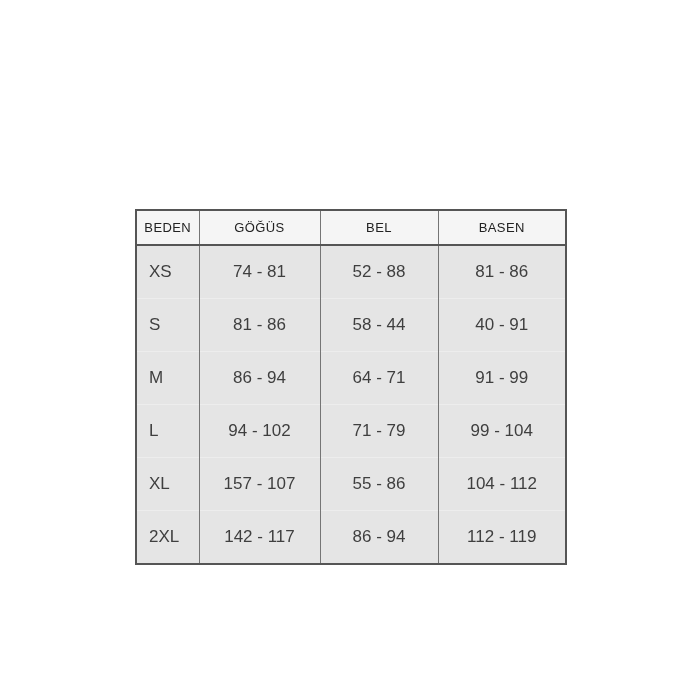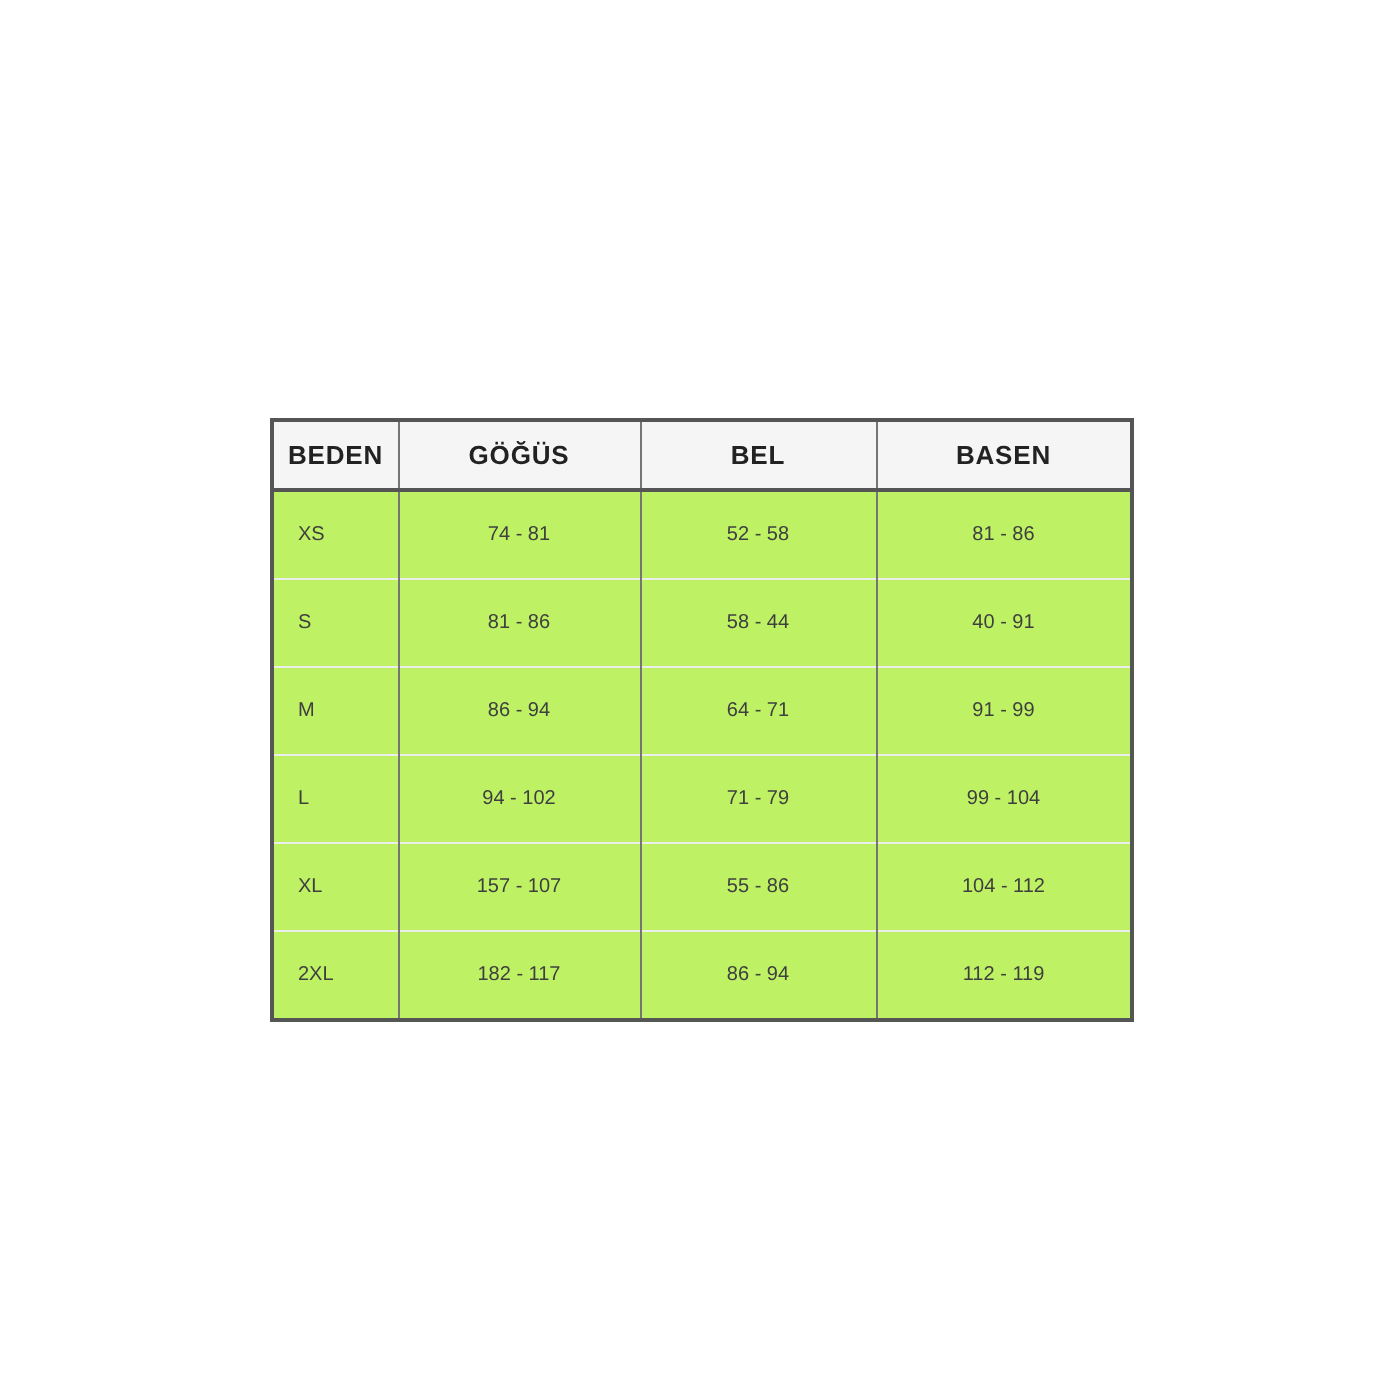--- a/index.html
+++ b/index.html
@@ -34,43 +34,43 @@
   table.size-chart col.c3 { width: 118px; }
   table.size-chart col.c4 { width: 128px; }
 
   table.size-chart thead tr {
     height: 35px;
   }
   table.size-chart thead th {
     background: #f5f5f5;
     color: #222222;
     font-size: 13px;
-    font-weight: bold;
+    font-weight: normal;
     letter-spacing: 0.4px;
     text-align: center;
     border-left: 1px solid #757575;
     border-right: 1px solid #757575;
     border-bottom: 2px solid #555555;
     padding: 0;
   }
   table.size-chart thead th.col-size {
     text-align: center;
   }
   table.size-chart tbody tr {
     height: 36px;
   }
   table.size-chart tbody td {
     color: #3f3f3f;
-    font-size: 10px;
+    font-size: 17px;
     text-align: center;
     border-left: 1px solid #757575;
     border-right: 1px solid #757575;
     border-top: 1px solid #ededed;
     padding: 16px;
-    background: #bef264;
+    background: #e5e5e5;
   }
   table.size-chart tbody tr:first-child td {
     border-top: none;
   }
   table.size-chart tbody td.cell-size {
     text-align: left;
     padding-left: 12px;
   }
 </style>
 </head>
@@ -89,21 +89,21 @@
         <th class="col-size">BEDEN</th>
         <th>GÖĞÜS</th>
         <th>BEL</th>
         <th>BASEN</th>
       </tr>
     </thead>
     <tbody>
       <tr>
         <td class="cell-size">XS</td>
         <td>74 - 81</td>
-        <td>52 - 58</td>
+        <td>52 - 88</td>
         <td>81 - 86</td>
       </tr>
       <tr>
         <td class="cell-size">S</td>
         <td>81 - 86</td>
         <td>58 - 44</td>
         <td>40 - 91</td>
       </tr>
       <tr>
         <td class="cell-size">M</td>
@@ -118,19 +118,19 @@
         <td>99 - 104</td>
       </tr>
       <tr>
         <td class="cell-size">XL</td>
         <td>157 - 107</td>
         <td>55 - 86</td>
         <td>104 - 112</td>
       </tr>
       <tr>
         <td class="cell-size">2XL</td>
-        <td>182 - 117</td>
+        <td>142 - 117</td>
         <td>86 - 94</td>
         <td>112 - 119</td>
       </tr>
     </tbody>
   </table>
 </div>
 
 </body></html>

